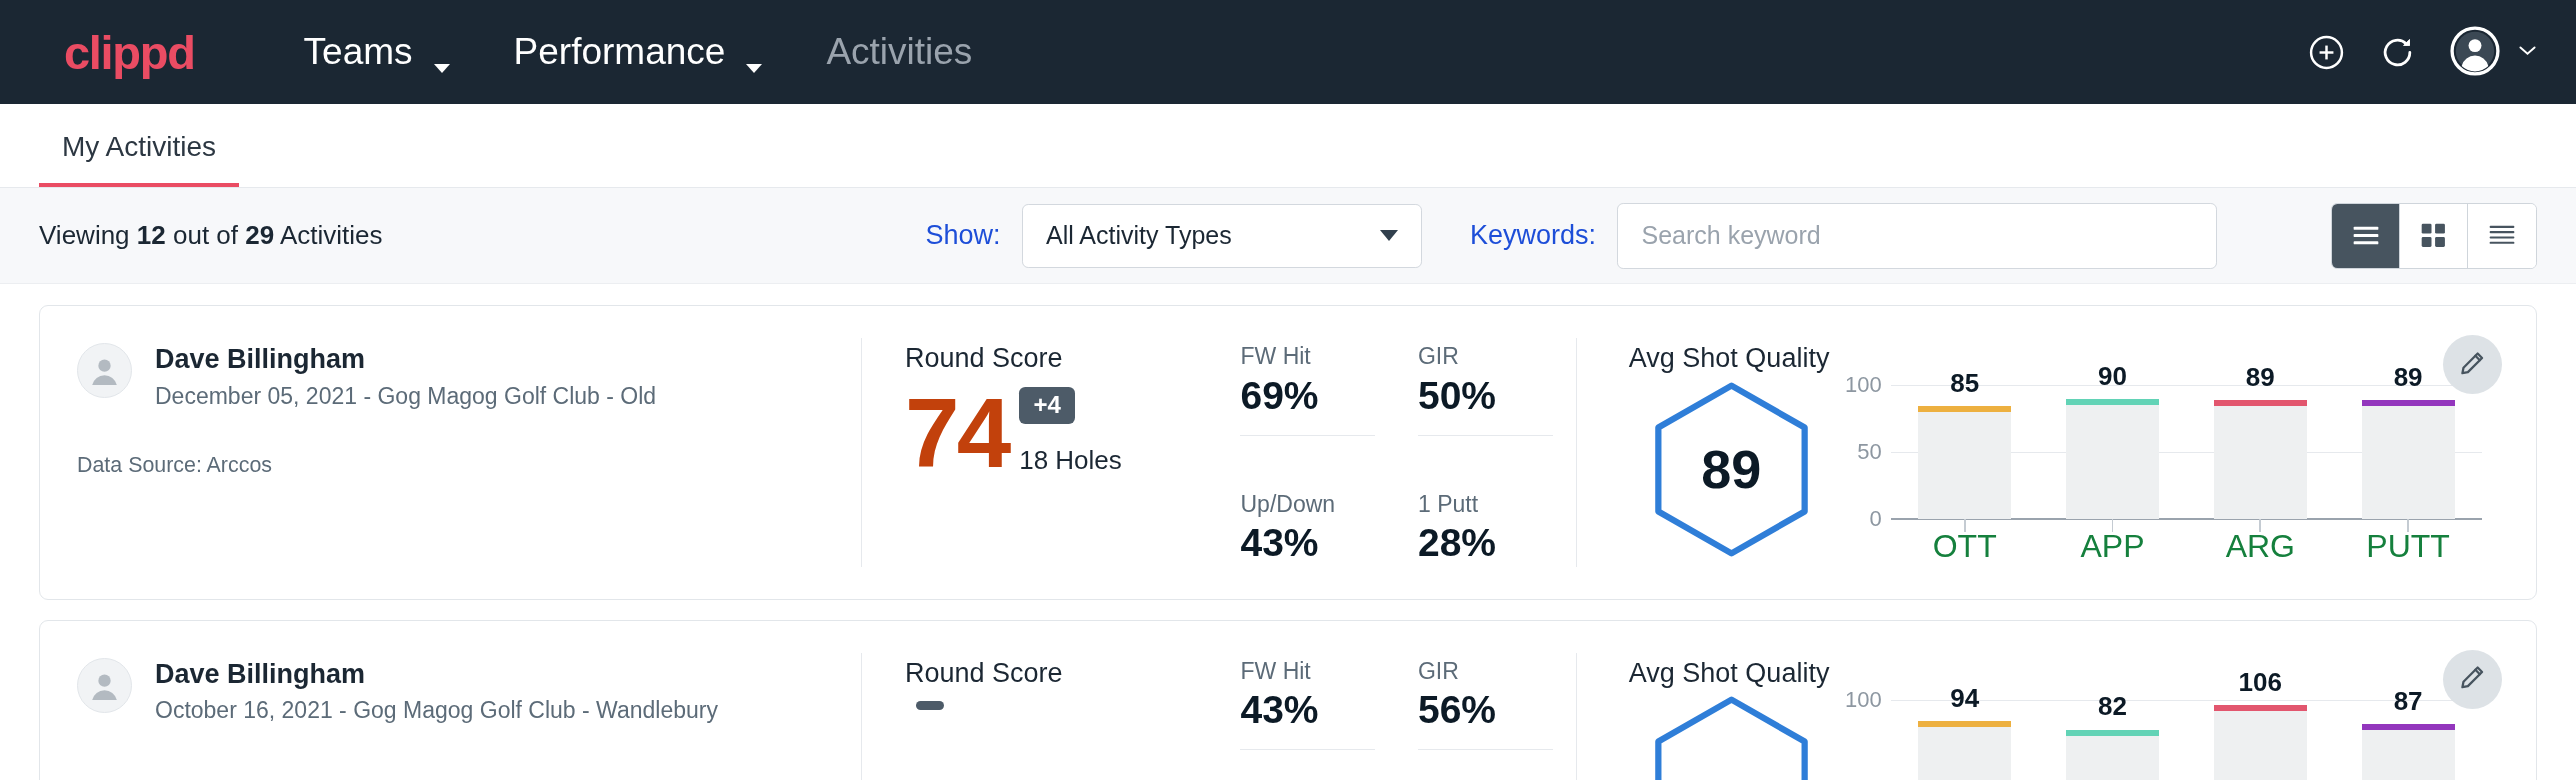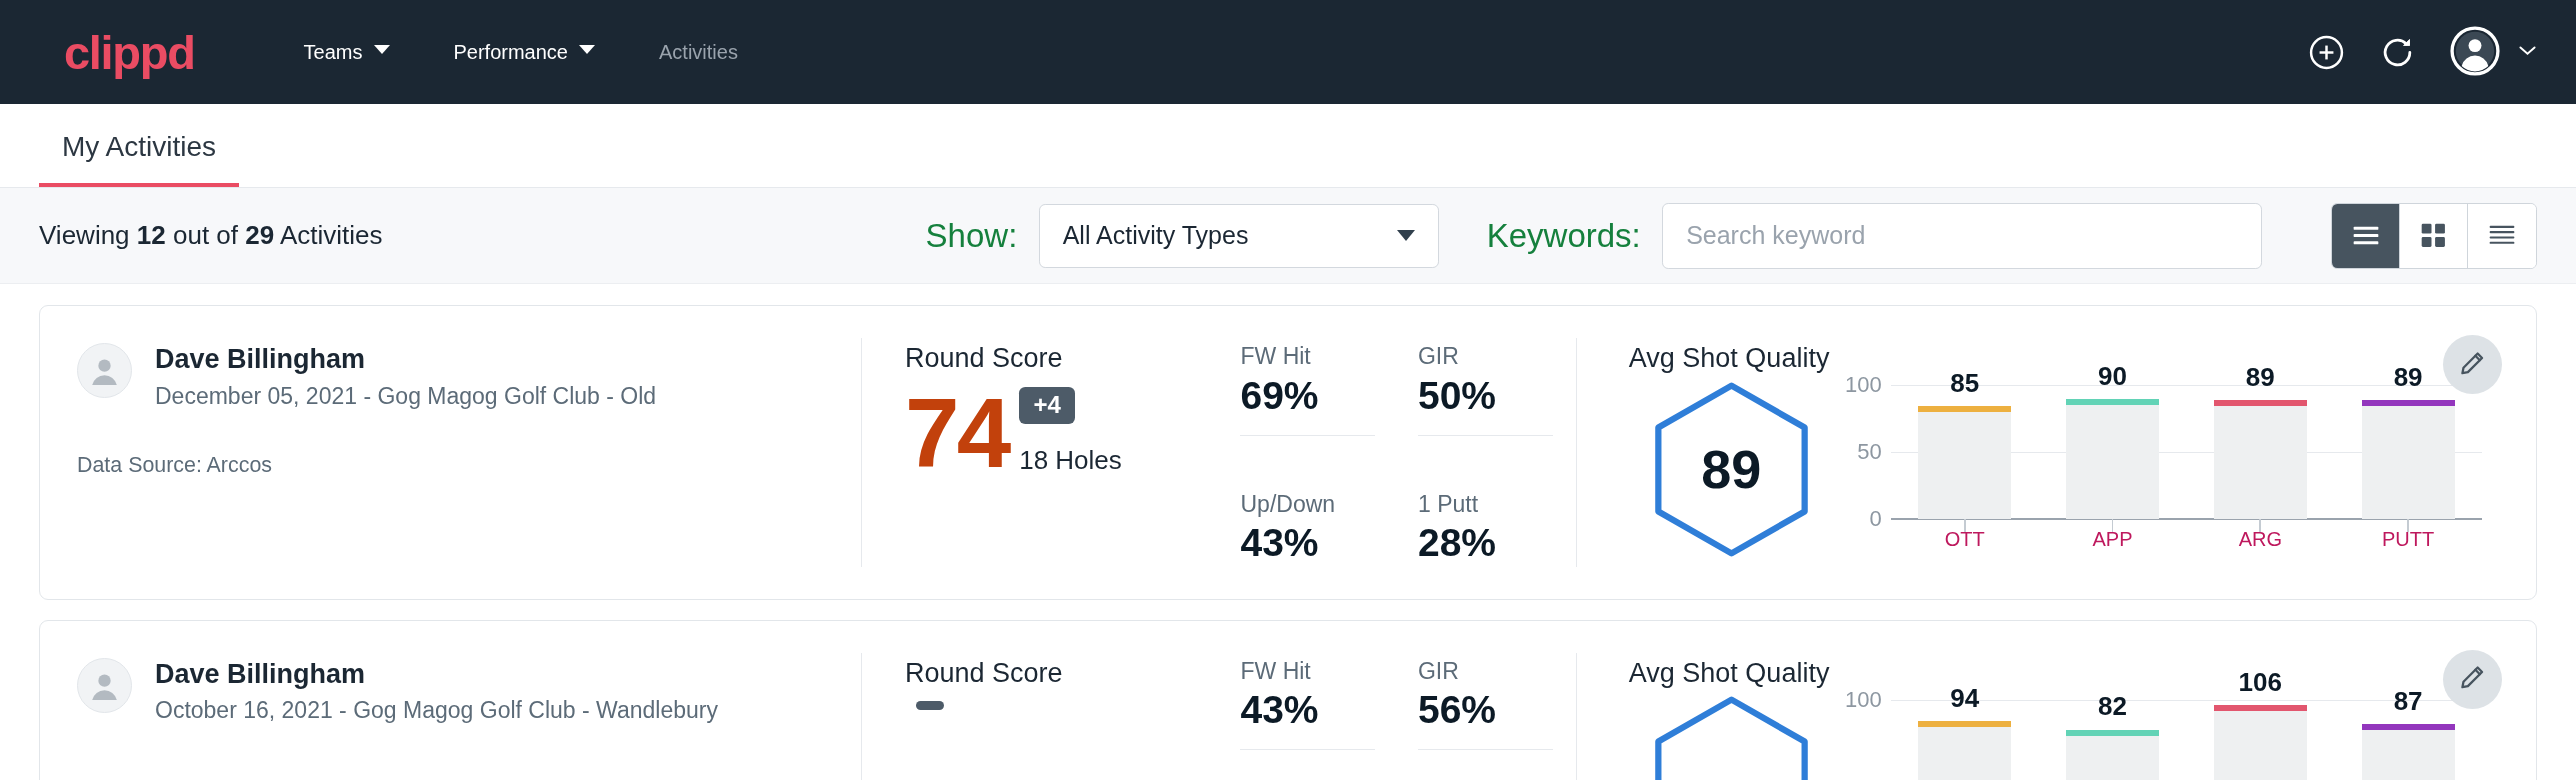--- a/index.html
+++ b/index.html
@@ -22,23 +22,23 @@
   .logo {
     font-size: 47px;
     font-weight: 700;
     color: #ea4c63;
     letter-spacing: -1.3px;
     margin-right: 77px;
     line-height: 1;
   }
   .nav { display: flex; align-items: center; gap: 0; }
   .nav-item {
-    display: flex; align-items: flex-start; gap: 11px;
+    display: flex; align-items: flex-end; gap: 21px;
     color: #ffffff;
-    font-size: 20px;
+    font-size: 37px;
     padding: 0 32px;
     cursor: pointer;
     white-space: nowrap;
   }
   .nav-item.muted { color: #9aa3ad; }
   .chev {
     width: 0; height: 0;
     border-left: 8px solid transparent;
     border-right: 8px solid transparent;
     border-top: 9.8px solid currentColor;
@@ -74,21 +74,21 @@
     height: 96px;
     background: #f7f8fa;
     display: flex;
     align-items: center;
     padding: 0 39px;
     border-bottom: 0.9px solid #eceef1;
   }
   .viewing { font-size: 26px; color: #1b2733; }
   .viewing b { font-weight: 700; }
   .show-group { display: flex; align-items: center; gap: 21.4px; margin-left: 543px; }
-  .lbl { font-size: 33px; color: #15803d; }
+  .lbl { font-size: 27px; color: #1d4ed8; }
   .select {
     width: 400px; height: 64px;
     background: #fff;
     border: 0.9px solid #d3d8de;
     border-radius: 6.2px;
     display: flex; align-items: center;
     padding: 0 23px;
     font-size: 25px; color: #1b2733;
     cursor: pointer;
     position: relative;
@@ -203,21 +203,21 @@
   .gridline.base { background: #9aa3ad; height: 1.8px; }
   .bars { position: absolute; inset: 0; display: flex; align-items: flex-end; }
   .barcol { flex: 1; display: flex; flex-direction: column; align-items: center; justify-content: flex-end; height: 100%; position: relative; }
   .barvalue {
     position: absolute; left: 0; right: 0; text-align: center;
     font-size: 26px; font-weight: 700; color: #0c1a26;
   }
   .bar { width: 93px; background: #eef0f1; position: relative; }
   .barcap { position: absolute; top: 0; left: 0; right: 0; height: 6.2px; }
   .xlabels { position: absolute; left: 57px; right: 0; top: 143px; display: flex; }
-  .xlab { flex: 1; text-align: center; font-size: 20px; color: #be185d; }
+  .xlab { flex: 1; text-align: center; font-size: 32px; color: #15803d; }
   .xticks { position: absolute; left: 57px; right: 0; top: 134px; display: flex; height: 12.5px; }
   .xtickcol { flex: 1; display: flex; justify-content: center; }
   .xtick { width: 1.8px; height: 12.5px; background: #c4cbd2; }
 
   .edit-btn {
     position: absolute; right: 34px; top: 28.6px;
     width: 59px; height: 59px; border-radius: 50%;
     background: #dde2e6;
     display: flex; align-items: center; justify-content: center;
     cursor: pointer;

